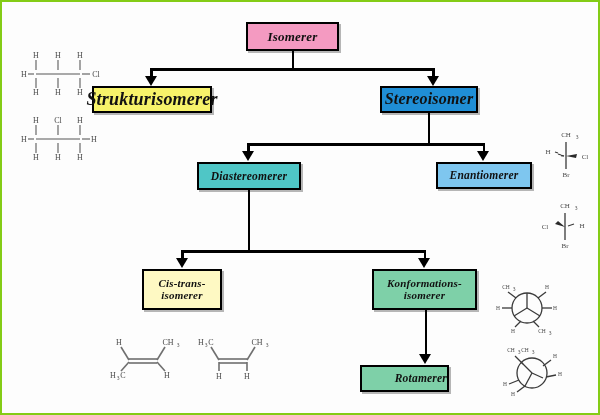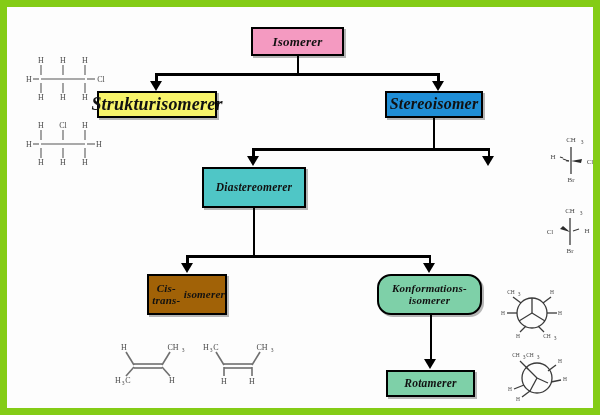--- a/index.html
+++ b/index.html
@@ -6,21 +6,21 @@
   body{
     width:600px;height:415px;
     background:#ffffff;
     font-family:"Liberation Serif",serif;
     overflow:hidden;
   }
   #canvas{
     position:relative;
     width:600px;height:415px;
     box-sizing:border-box;
-    border:7px solid #84cc16;
+    border:2px solid #84cc16;
     background:#fdfdfd;
   }
   
   .node{
     position:absolute;
     box-sizing:border-box;
     border:2.5px solid #000;
     display:flex;align-items:center;justify-content:center;
     text-align:center;
     font-family:"Liberation Serif",serif;
@@ -90,36 +90,39 @@
   </div>
 
   <div class="node" style="left:90px;top:84px;width:120px;height:27px;background:#f7f36a;font-size:18px;">
     <span>Strukturisomerer</span>
   </div>
 
   <div class="node" style="left:378px;top:84px;width:98px;height:27px;background:#1f8ed6;font-size:16px;">
     <span>Stereoisomer</span>
   </div>
 
-  <div class="node" style="left:195px;top:160px;width:104px;height:41px;background:#4fc6c6;font-size:11.5px;">
+  <div class="node" style="left:195px;top:160px;width:104px;height:28px;background:#4fc6c6;font-size:11.5px;">
     <span>Diastereomerer</span>
   </div>
 
-
-  <div class="node" style="left:140px;top:267px;width:80px;height:41px;background:#a16207;font-size:11px;flex-direction:row;align-items:center;">
+  <div class="node" style="left:434px;top:160px;width:96px;height:27px;background:#7ec6ef;font-size:11.5px;">
+    <span>Enantiomerer</span>
+  </div>
+
+  <div class="node" style="left:140px;top:267px;width:80px;height:41px;background:#fef9c3;font-size:11px;flex-direction:column;align-items:center;">
     <span>Cis-trans-</span>
     <span>isomerer</span>
   </div>
 
-  <div class="node" style="left:370px;top:267px;width:105px;height:41px;background:#7ed0a8;font-size:11px;flex-direction:column;border-radius:14px;">
+  <div class="node" style="left:370px;top:267px;width:105px;height:41px;background:#7ed0a8;font-size:11px;flex-direction:column;">
     <span>Konformations-</span>
     <span>isomerer</span>
   </div>
 
-  <div class="node" style="left:379px;top:363px;width:89px;height:27px;background:#7ed0a8;font-size:11.5px;">
+  <div class="node" style="left:358px;top:363px;width:89px;height:27px;background:#7ed0a8;font-size:11.5px;justify-content:flex-end;">
     <span>Rotamerer</span>
   </div>
 
   <div class="chem" style="left:12px;top:48px;">
     <svg width="88" height="46" viewBox="0 0 88 46">
       <line class="bond" x1="22" y1="24" x2="66" y2="24"></line>
       <line class="bond" x1="14" y1="24" x2="20" y2="24"></line>
       <line class="bond" x1="68" y1="24" x2="76" y2="24"></line>
       <line class="bond" x1="22" y1="10" x2="22" y2="20"></line>
       <line class="bond" x1="44" y1="10" x2="44" y2="20"></line>

